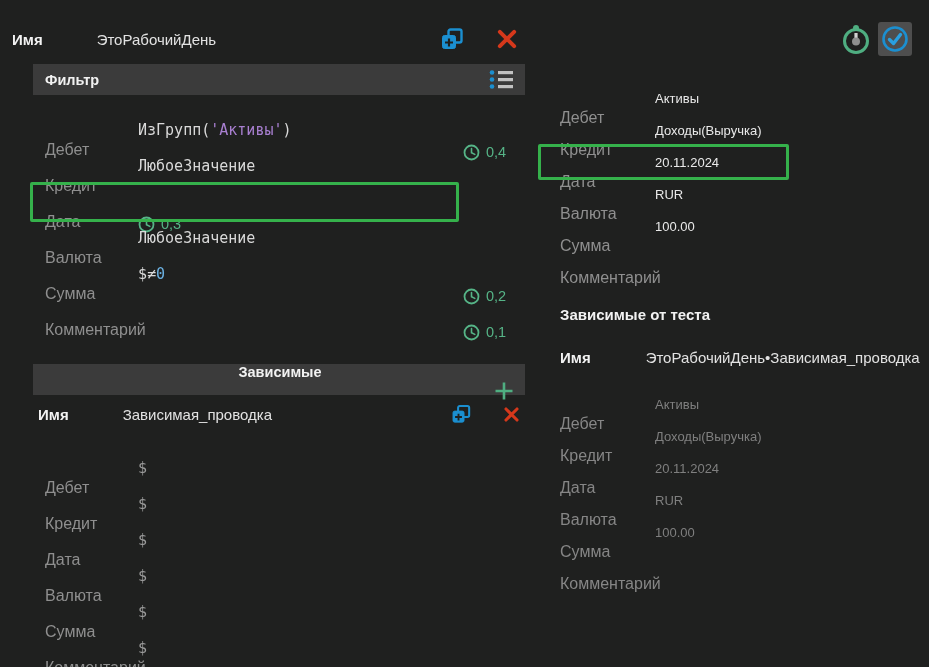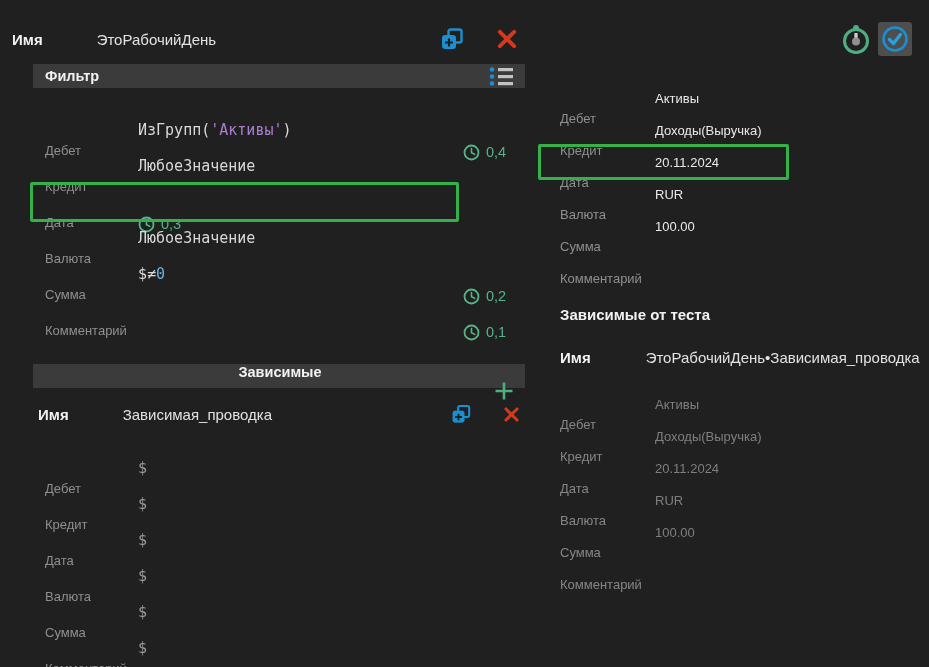--- a/index.html
+++ b/index.html
@@ -18,30 +18,30 @@
   .bold-lbl { font-weight: bold; font-size: 15px; color: #f2f2f2; flex: none; }
   .name-val { font-size: 15px; color: #e2e2e2; margin-left: 32px; }
   .spacer { flex: 1; }
   .icon-btn { background: none; border: none; cursor: pointer; display: flex; align-items: center; justify-content: center; padding: 0; }
 
   
   .bar {
     background: var(--bar, #3b3b3b);
     display: flex; align-items: center;
     padding: 0 10px 0 12px;
-    height: 24px;
+    height: 31px;
   }
   .bar-title { font-weight: bold; font-size: 14.5px; color: #f2f2f2; }
   .bar .icon-btn { margin-left: auto; }
 
   
   .rows .row { display: flex; align-items: center; position: relative; }
   #filter-rows .row, #dep-rows .row { height: 36px; }
   #right-rows .row, #right-dep-rows .row { height: 32px; }
-  .rows .lbl { flex: none; font-size: 13px; color: var(--label, #8f8f8f); margin-top: 40px; }
+  .rows .lbl { flex: none; font-size: 16px; color: var(--label, #8f8f8f); margin-top: 40px; }
   #filter-rows .lbl, #dep-rows .lbl { width: 105px; padding-left: 12px; }
   #right-rows .lbl, #right-dep-rows .lbl { width: 95px; }
   .rows .val { flex: 1; font-size: 13px; color: #e9e9e9; white-space: nowrap; }
   .rows.mono .val { font-family: "DejaVu Sans Mono", monospace; font-size: 15px; color: #d9d9d9; }
   .rows.muted .val { color: #9a9a9a; }
   .rows.dim .lbl { color: #868686; }
   .rows.dim .val { color: #7f7f7f; }
 
   .t-plain  { color: #d9d9d9; }
   .t-string { color: var(--string_purple, #a87fd0); }

